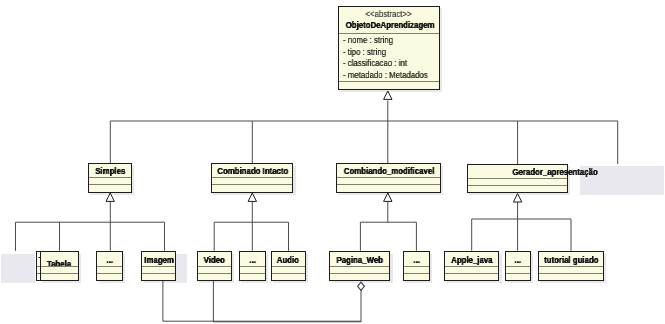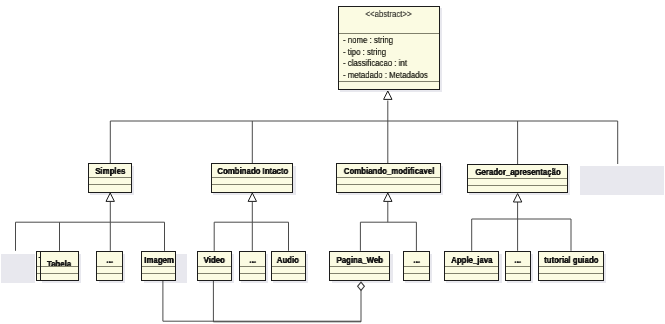--- a/index.html
+++ b/index.html
@@ -56,20 +56,21 @@
       <polygon points="517.6,193.6 513.4,202.0 521.8000000000001,202.0"></polygon>
     </g>
 
     <g fill="#ffffff" stroke="#3c3c3c" stroke-width="1.1" stroke-linejoin="miter">
       <polygon points="361.0,282.2 364.4,286.3 361.0,290.4 357.6,286.3"></polygon>
     </g>
   </svg>
 
   <div class="uml" style="left:337.5px;top:5.6px;width:102px;height:84.6px;">
     <div class="stereo" style="position:absolute;left:0;right:0;top:2.2px;"><span>&lt;&lt;abstract&gt;&gt;</span></div>
+    <div class="name" style="position:absolute;left:0;right:0;top:13.2px;"><span>ObjetoDeAprendizagem</span></div>
     <div class="sep" style="position:absolute;left:0;right:0;top:26px;"></div>
     <div class="attrs" style="position:absolute;left:0;right:0;top:28.8px;">
       <div><span>- nome : string</span></div>
       <div><span>- tipo : string</span></div>
       <div><span>- classificacao : int</span></div>
       <div><span>- metadado : Metadados</span></div>
     </div>
     <div class="sep" style="position:absolute;left:0;right:0;top:74.9px;"></div>
   </div>
 
@@ -93,21 +94,21 @@
     <div class="shadow" style="left: 337.7px; top: 165.5px; width: 105px; height: 29.4px;"></div>
     <div class="uml" style="left: 335.5px; top: 163.3px; width: 105px; height: 29.4px;">
       <div class="name" style="position: absolute; left: 0px; right: 0px; top: 2.2px;"><span>Combiando_modificavel</span></div>
       <div class="sep" style="position: absolute; left: 0px; right: 0px; top: 12.8px;"></div>
       <div style="position: absolute; left: 0px; right: 0px; top: 12.8px; height: 7.2px;"></div>
       <div class="sep" style="position: absolute; left: 0px; right: 0px; top: 20px;"></div>
       <div style="position: absolute; inset: 20px 0px 0px;"></div>
     </div>
     <div class="shadow" style="left: 469.4px; top: 166.3px; width: 100.8px; height: 29.2px;"></div>
     <div class="uml" style="left: 467.2px; top: 164.1px; width: 100.8px; height: 29.2px;">
-      <div class="name" style="position: absolute; left: 0px; right: 0px; top: 2.2px;"><span>Gerador_apresentação</span></div>
+      <div class="name" style="position: absolute; left: 0px; right: 0px; top: 2.2px; padding-left: 38px;"><span>Gerador_apresentação</span></div>
       <div class="sep" style="position: absolute; left: 0px; right: 0px; top: 12.8px;"></div>
       <div style="position: absolute; left: 0px; right: 0px; top: 12.8px; height: 7.4px;"></div>
       <div class="sep" style="position: absolute; left: 0px; right: 0px; top: 20.2px;"></div>
       <div style="position: absolute; inset: 20.2px 0px 0px;"></div>
     </div>
     <div class="shadow" style="left: 580.2px; top: 166.3px; width: 83.5px; height: 29.2px;"></div>
     <div class="shadow" style="left: 0.8px; top: 253.5px; width: 34.2px; height: 29.8px;"></div>
     <div class="uml" style="left: -1.4px; top: 251.3px; width: 14px; height: 29.8px; margin-left: 37px;">
       <div class="name" style="position: absolute; left: 0px; right: 0px; top: 2.8px;"><span>Texto</span></div>
       <div class="sep" style="position: absolute; left: 0px; right: 0px; top: 13.6px;"></div>

